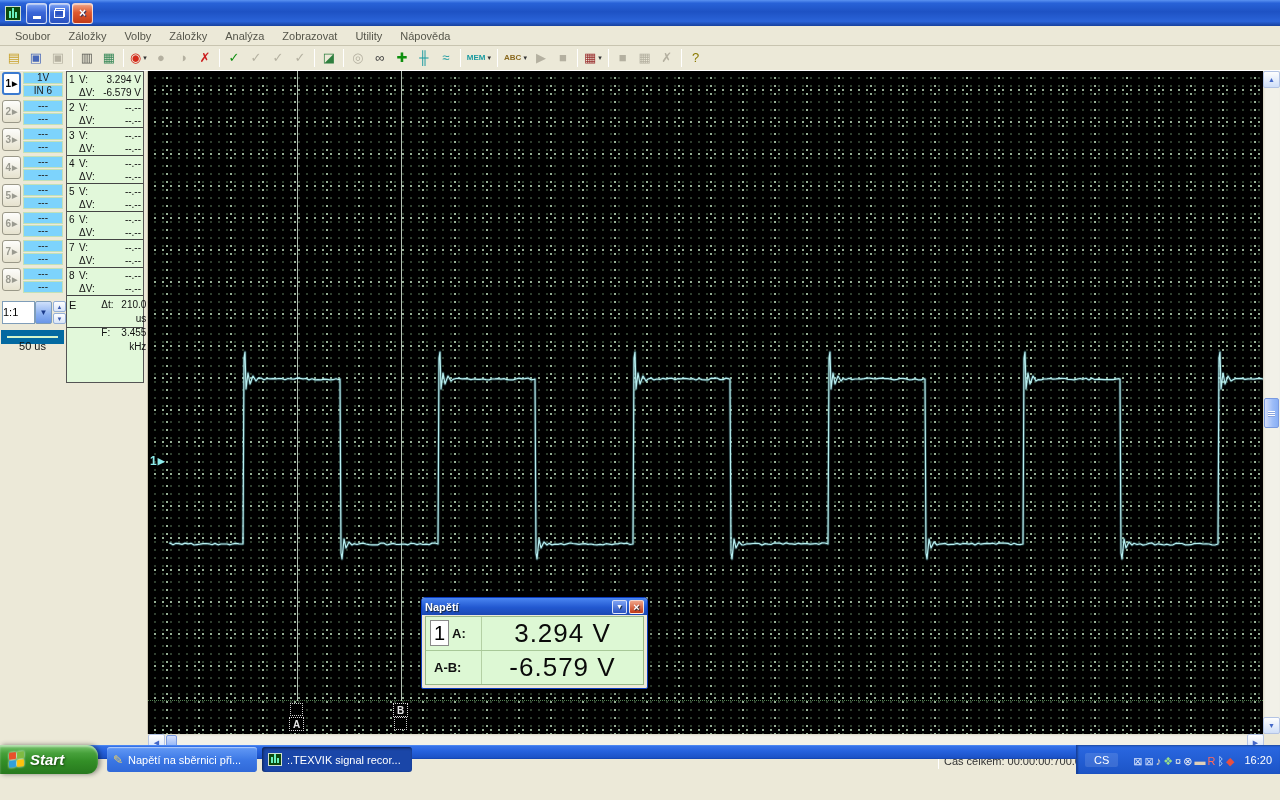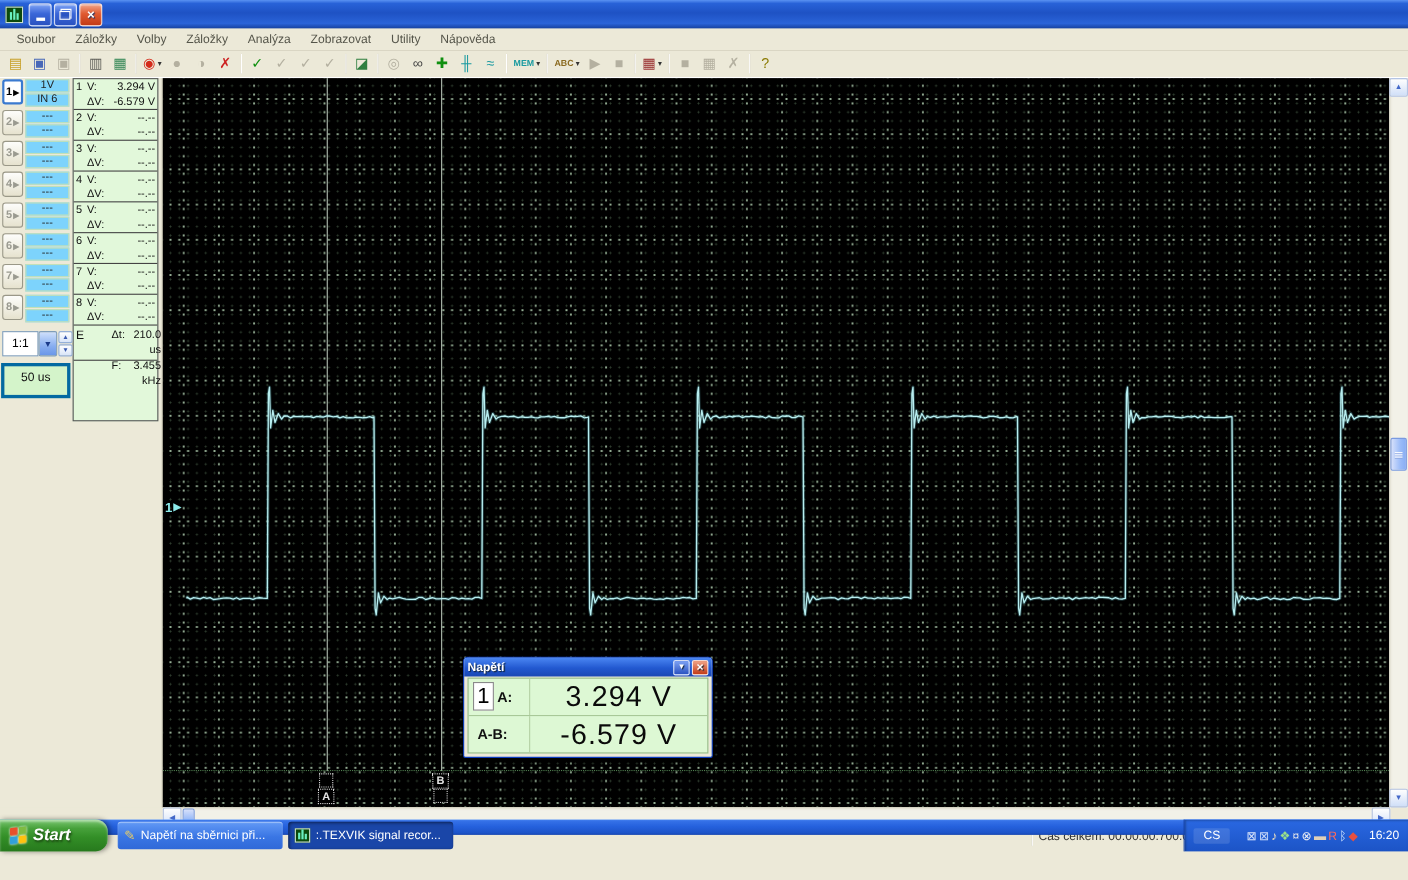--- a/index.html
+++ b/index.html
@@ -57,28 +57,28 @@
   .m-line{display:flex;line-height:13px;}
   .m-num{width:10px;}
   .m-lab{width:22px;}
   .m-val{flex:1;text-align:right;}
   .e-block{display:flex;padding:2px 2px 0 2px;height:32px;border-bottom:1px solid #444;}
   .e-left{width:10px;font-size:11px;line-height:14px;}
   .e-lines{flex:1;}
   .e-line{display:flex;line-height:14px;margin-left:25px;}
   .e-line .m-lab{width:20px;}
   .zoom-field{position:absolute;left:2px;top:230px;width:33px;height:23px;background:#fff;
-    border:1px solid #7f9db9;font-size:11px;text-align:center;line-height:21px;color:#000;}
+    border:1px solid #7f9db9;font-size:11px;line-height:21px;color:#000;}
   .zoom-arrow{position:absolute;left:35px;top:230px;width:17px;height:23px;border:1px solid #7f9db9;border-radius:2px;
     background:linear-gradient(180deg,#cfe0fb,#88aef0 60%,#6a96e8);color:#1a3a8a;font-size:8px;
     display:flex;align-items:center;justify-content:center;}
   .zoom-spin{position:absolute;left:53px;top:230px;width:13px;height:23px;display:flex;flex-direction:column;gap:1px;}
   .spin-b{flex:1;border:1px solid #95b0d8;border-radius:2px;background:linear-gradient(180deg,#fff,#d8e4f8);
     font-size:6px;color:#3a5ab0;display:flex;align-items:center;justify-content:center;}
-  .timebase{position:absolute;left:1px;top:259px;width:63px;height:32px;background:#d4f4ca;border:3px solid #0369a1;
+  .timebase{position:absolute;left:1px;top:259px;width:63px;height:14px;background:#d4f4ca;border:6px solid #0369a1;
     font-size:11px;text-align:center;line-height:20px;color:#111;}
 
   
   .plot{position:absolute;left:148px;top:71px;width:1115px;height:663px;background-color:#000;
     background-image:
       radial-gradient(circle,rgba(175,205,175,.85) 0.9px,transparent 1.1px),
       radial-gradient(circle,rgba(175,205,175,.85) 0.9px,transparent 1.1px),
       radial-gradient(circle,rgba(95,125,95,.5) 0.8px,transparent 1px);
     background-size:8px 32px,32px 8px,8px 8px;background-position:3px 3px,3px 3px,3px 3px;overflow:hidden;}
   .cursor-line{position:absolute;top:0;height:630px;width:1px;background:rgba(198,212,198,.9);}

